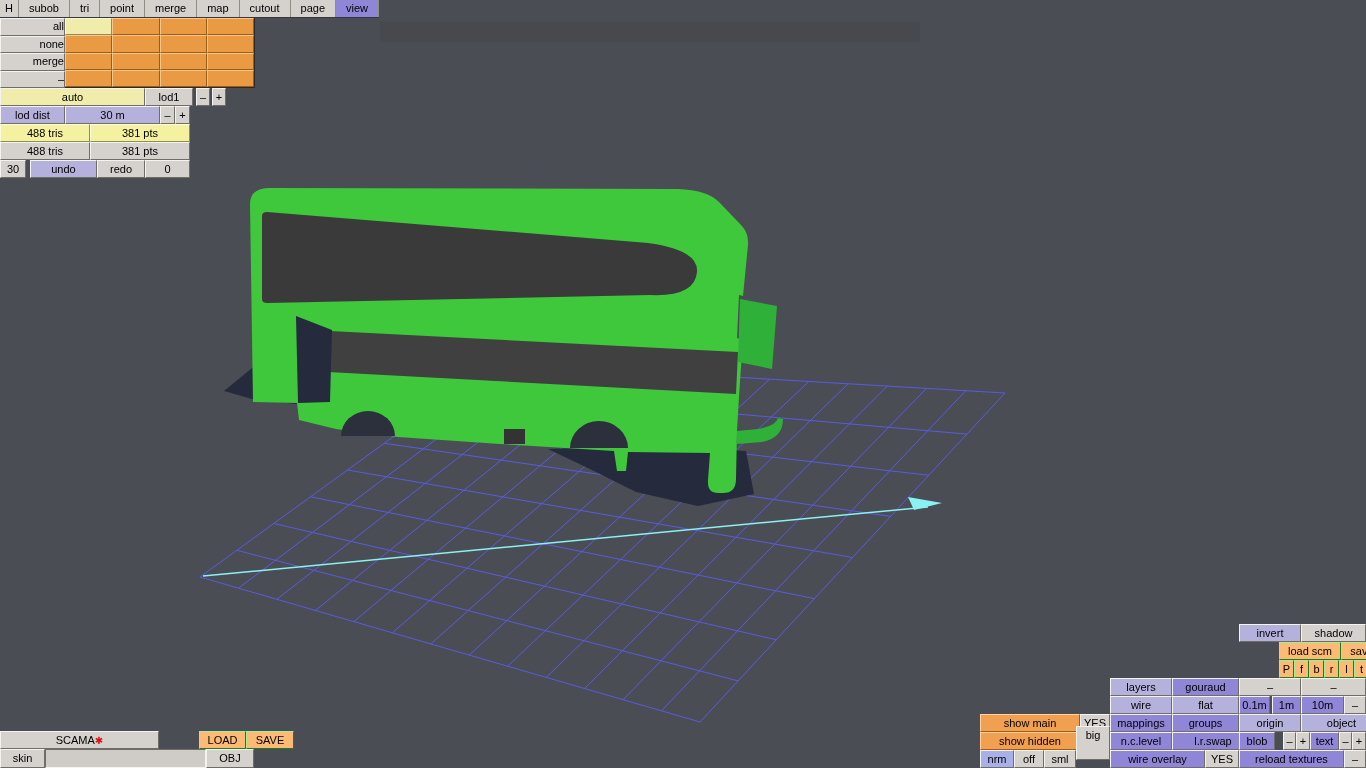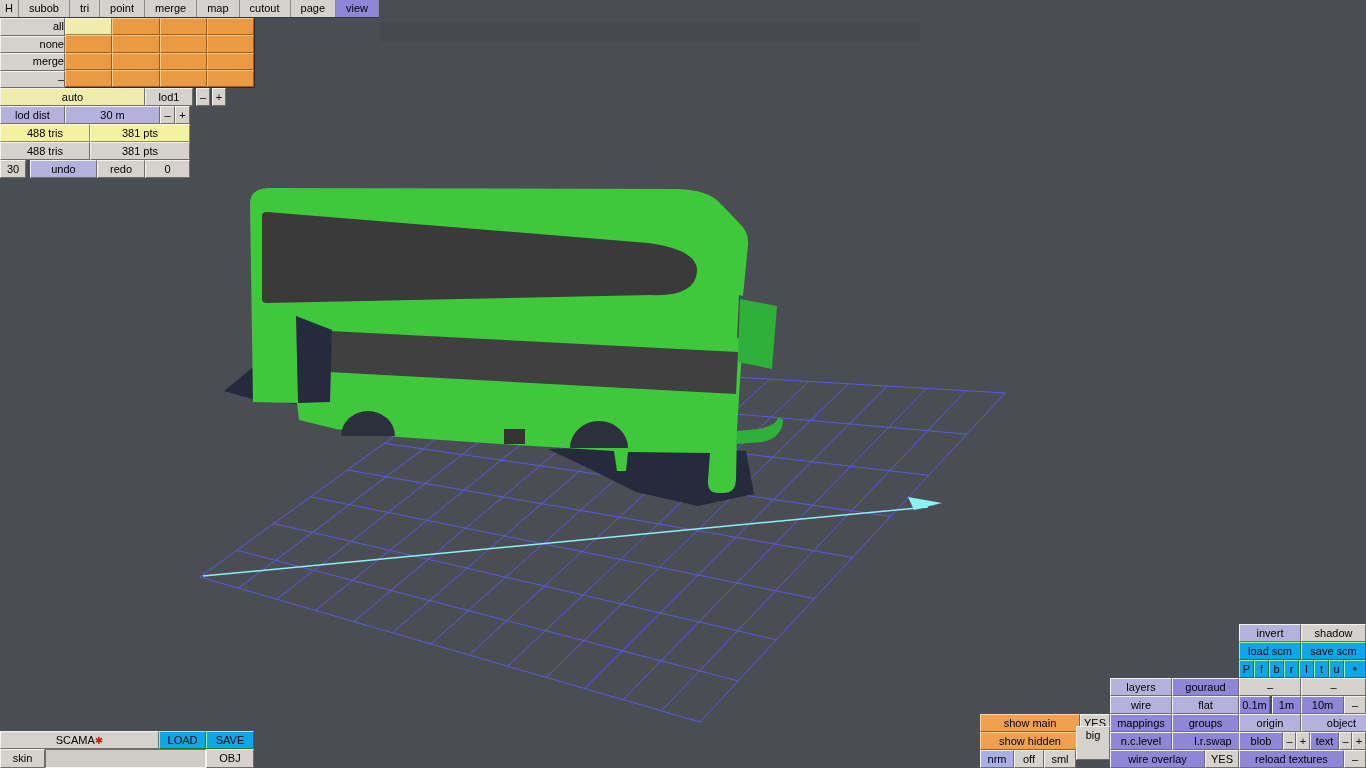--- a/index.html
+++ b/index.html
@@ -15,21 +15,21 @@
   .cell{
     position:absolute;box-sizing:border-box;height:18px;
     font-size:11px;line-height:16px;text-align:center;color:#000;
     background:#d5d2cd;border:1px solid;
     border-color:#f4f3ef #6f6d66 #6f6d66 #f4f3ef;
     white-space:nowrap;overflow:hidden;
   }
   .lav{background:#b5b1dd;}
   .blu{background:#a9b0e8;}
   .pur{background:#8f86d8;}
-  .grn{background:#0ea5e9;border-color:#9df09d #1e7c1e #1e7c1e #9df09d;}
+  .grn{background:#fdba74;border-color:#9df09d #1e7c1e #1e7c1e #9df09d;margin-left:40px;}
   .org{background:#f0a050;border-color:#ffd2a0 #a05c14 #a05c14 #ffd2a0;}
   .yel{background:#f4f1a0;border-color:#fffde0 #8f8c55 #8f8c55 #fffde0;}
   .pale{background:#efecac;}
   .field{background:#cfccc7;border-color:#6f6d66 #f4f3ef #f4f3ef #6f6d66;}
   
   #menubar{
     position:absolute;left:0;top:0;height:18px;display:flex;
     background:#d5d2cd;border-bottom:1px solid #35373b;box-sizing:border-box;
   }
   .menu-item{
@@ -213,21 +213,21 @@
 <div class="cell" style="left:1080px;top:714px;width:30px">YES</div>
 <div class="cell pur" style="left:1110px;top:714px;width:62px">mappings</div>
 <div class="cell pur" style="left:1172px;top:714px;width:67px">groups</div>
 <div class="cell lav" style="left:1239px;top:714px;width:62px">origin</div>
 <div class="cell lav" style="left:1301px;top:714px;width:81px">object</div>
 
 <div class="cell org" style="left:980px;top:732px;width:100px">show hidden</div>
 <div class="cell" style="left:1080px;top:732px;width:30px">NO</div>
 <div class="cell pur" style="left:1110px;top:732px;width:62px">n.c.level</div>
 <div class="cell pur" style="left:1172px;top:732px;width:82px">l.r.swap</div>
-<div class="cell pur" style="left:1239px;top:732px;width:44px">blob</div>
+<div class="cell pur" style="left:1239px;top:732px;width:36px">blob</div>
 <div class="cell" style="left:1283px;top:732px;width:13px">–</div>
 <div class="cell" style="left:1296px;top:732px;width:14px">+</div>
 <div class="cell pur" style="left:1310px;top:732px;width:29px">text</div>
 <div class="cell" style="left:1339px;top:732px;width:13px">–</div>
 <div class="cell" style="left:1352px;top:732px;width:14px">+</div>
 
 <div class="cell blu" style="left:980px;top:750px;width:34px;height:18px">nrm</div>
 <div class="cell" style="left:1014px;top:750px;width:30px;height:18px">off</div>
 <div class="cell" style="left:1044px;top:750px;width:32px;height:18px">sml</div>
 <div class="cell" style="left:1076px;top:726px;width:34px;height:34px">big</div>

